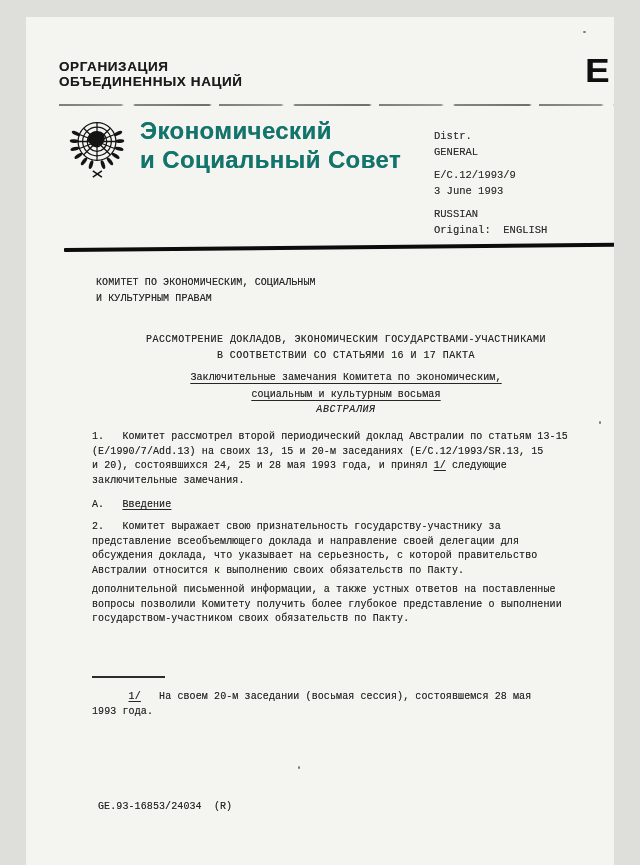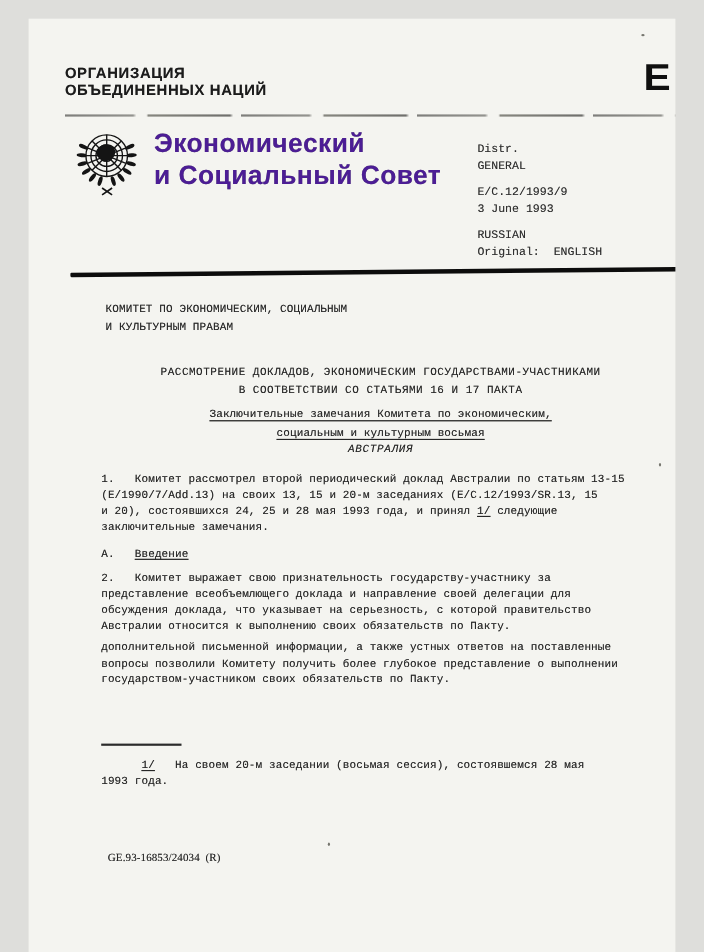--- a/index.html
+++ b/index.html
@@ -30,21 +30,21 @@
       #7e7e7b 0px, #93938f 62px, rgba(130,130,127,0) 65px,
       rgba(130,130,127,0) 74px, #86867f 76px, #6f6f6c 150px,
       rgba(130,130,127,0) 153px, rgba(130,130,127,0) 160px);
   }
 
   .emblem { position:absolute; left:36px; top:95px; width:70px; height:73px; }
 
   .council-title {
     position:absolute; left:114px; top:99px;
     font-weight:700; font-size:24px; line-height:29px;
-    letter-spacing:0.4px; color:#4c1d95;
+    letter-spacing:0.4px; color:#0f766e;
     text-shadow:0 0 0.5px rgba(20,20,20,0.5);
   }
 
   .distr-block {
     position:absolute; left:408px; top:112px;
     font-size:10.5px; line-height:15.5px; color:#2d2d2d;
     text-shadow:0 0 0.4px rgba(40,40,40,0.45);
   }
   .distr-block .gap { height:8px; }
 
@@ -71,21 +71,21 @@
   .u { text-decoration:underline; text-underline-offset:2px; }
 
   #para1     { top:413px; }
   #section-a { top:481px; }
   #para2     { top:503px; }
   #para3     { top:566px; }
 
   .fn-rule { position:absolute; left:66px; top:659px; width:73px; height:1.8px; background:#2b2b2b; }
   .footnote { top:673px; }
 
-  .doc-ref { position:absolute; left:72px; top:758px;font-family:Liberation Serif, serif; }
+  .doc-ref { position:absolute; left:72px; top:784px; }
 
   .speck { position:absolute; background:#76766f; border-radius:50%; }
   .speck.s1 { left:617px; top:197px; width:3px; height:3px; }
   .speck.s2 { left:573px; top:404px; width:2px; height:3px; }
   .speck.s3 { left:272px; top:749px; width:2px; height:3px; }
   .speck.s4 { left:557px; top:14px;  width:3px; height:2px; }
 </style>
 </head>
 <body>
 

